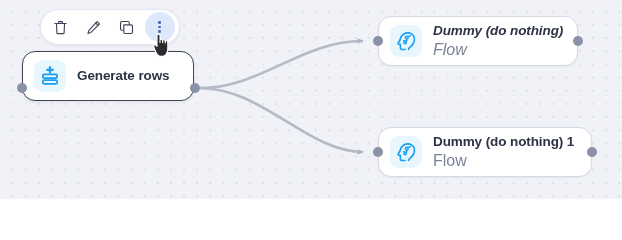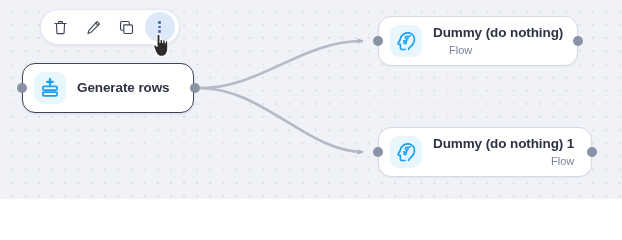--- a/index.html
+++ b/index.html
@@ -64,24 +64,23 @@
   }
   .node-title {
     font-size: 13.5px;
     font-weight: bold;
     color: #2d3344;
     letter-spacing: -0.1px;
     white-space: nowrap;
   }
   .node-sub {
     margin-top: 5px;
-    font-size: 11px;
+    font-size: 16px;
     color: #7b8398;
     white-space: nowrap;
-    margin-left: 16px;
   }
 
   
   .handle {
     position: absolute;
     width: 10px;
     height: 10px;
     border-radius: 50%;
     background: #8a92a6;
     z-index: 5;
@@ -149,57 +148,57 @@
   <svg class="edges" viewBox="0 0 622 199">
     <defs>
       <marker id="arrow" markerWidth="7" markerHeight="7" refX="5.6" refY="3.1" orient="auto" markerUnits="userSpaceOnUse">
         <path d="M0,0.4 L6.2,3.1 L0,5.8 z" fill="#b0b5c2"></path>
       </marker>
     </defs>
     <path d="M 200 88 C 262 88, 300 41, 363 41" fill="none" stroke="#b6bac6" stroke-width="2.6" marker-end="url(#arrow)"></path>
     <path d="M 200 88 C 262 88, 308 152, 363 152" fill="none" stroke="#b6bac6" stroke-width="2.6" marker-end="url(#arrow)"></path>
   </svg>
 
-  <div class="node selected" style="left:22px; top:63px; width:172px; height:50px;">
+  <div class="node selected" style="left:22px; top:51px; width:172px; height:50px;">
     <div class="node-icon">
       <svg width="22" height="22" viewBox="0 0 24 24">
         <path d="M12 2.2 L12 8.4 M8.9 5.3 L15.1 5.3" stroke="#1a9ff0" stroke-width="2.4" stroke-linecap="round" fill="none"></path>
         <rect x="4.2" y="10.3" width="15.6" height="4.1" rx="1.5" fill="none" stroke="#1a9ff0" stroke-width="1.9"></rect>
         <rect x="4.2" y="16.4" width="15.6" height="4.1" rx="1.5" fill="none" stroke="#1a9ff0" stroke-width="1.9"></rect>
       </svg>
     </div>
     <div class="node-text">
       <div class="node-title">Generate rows</div>
     </div>
   </div>
   <div class="handle" style="left:17px; top:83px;"></div>
   <div class="handle" style="left:190px; top:83px;"></div>
 
-  <div class="node" style="left:378px; top:16px; width:200px; height:50px;">
+  <div class="node" style="left:378px; top:16px; width:200px; height:50px;font-style:italic;">
     <div class="node-icon">
       <svg width="23" height="23" viewBox="0 0 24 24">
         <path d="M15.2 3.2 C10.6 2.2, 6.2 5.3, 5.5 9.4 C5.2 11.1, 4.3 12.3, 3.5 13.3
                  C3.0 13.9, 3.2 14.7, 4.0 14.8 L5.6 15.0 L5.6 18.4
                  C5.6 19.6, 6.5 20.4, 7.7 20.4 L10.6 20.4" fill="none" stroke="#19a0f2" stroke-width="1.7" stroke-linecap="round" stroke-linejoin="round"></path>
         <path d="M15.2 3.2 C18.6 4.3, 20.6 7.4, 20.3 10.6 C20.0 14.2, 17.3 16.6, 15.4 18.1
                  C14.6 18.7, 14.2 19.5, 14.2 20.4" fill="none" stroke="#19a0f2" stroke-width="1.7" stroke-linecap="round" stroke-linejoin="round"></path>
         <circle cx="12.3" cy="8.0" r="1.5" fill="none" stroke="#19a0f2" stroke-width="1.5"></circle>
         <circle cx="10.6" cy="13.1" r="1.3" fill="none" stroke="#19a0f2" stroke-width="1.5"></circle>
         <path d="M12.3 9.5 L12.3 11.3 M13.6 7.0 L16.0 5.9 M11.6 12.2 L9.0 11.0" fill="none" stroke="#19a0f2" stroke-width="1.5" stroke-linecap="round"></path>
       </svg>
     </div>
     <div class="node-text">
       <div class="node-title">Dummy (do nothing)</div>
       <div class="node-sub">Flow</div>
     </div>
   </div>
   <div class="handle" style="left:373px; top:36px;"></div>
   <div class="handle" style="left:573px; top:36px;"></div>
 
-  <div class="node" style="left:378px; top:127px; width:214px; height:50px;text-align:right;">
+  <div class="node" style="left:378px; top:127px; width:214px; height:50px;">
     <div class="node-icon">
       <svg width="23" height="23" viewBox="0 0 24 24">
         <path d="M15.2 3.2 C10.6 2.2, 6.2 5.3, 5.5 9.4 C5.2 11.1, 4.3 12.3, 3.5 13.3
                  C3.0 13.9, 3.2 14.7, 4.0 14.8 L5.6 15.0 L5.6 18.4
                  C5.6 19.6, 6.5 20.4, 7.7 20.4 L10.6 20.4" fill="none" stroke="#19a0f2" stroke-width="1.7" stroke-linecap="round" stroke-linejoin="round"></path>
         <path d="M15.2 3.2 C18.6 4.3, 20.6 7.4, 20.3 10.6 C20.0 14.2, 17.3 16.6, 15.4 18.1
                  C14.6 18.7, 14.2 19.5, 14.2 20.4" fill="none" stroke="#19a0f2" stroke-width="1.7" stroke-linecap="round" stroke-linejoin="round"></path>
         <circle cx="12.3" cy="8.0" r="1.5" fill="none" stroke="#19a0f2" stroke-width="1.5"></circle>
         <circle cx="10.6" cy="13.1" r="1.3" fill="none" stroke="#19a0f2" stroke-width="1.5"></circle>
         <path d="M12.3 9.5 L12.3 11.3 M13.6 7.0 L16.0 5.9 M11.6 12.2 L9.0 11.0" fill="none" stroke="#19a0f2" stroke-width="1.5" stroke-linecap="round"></path>

